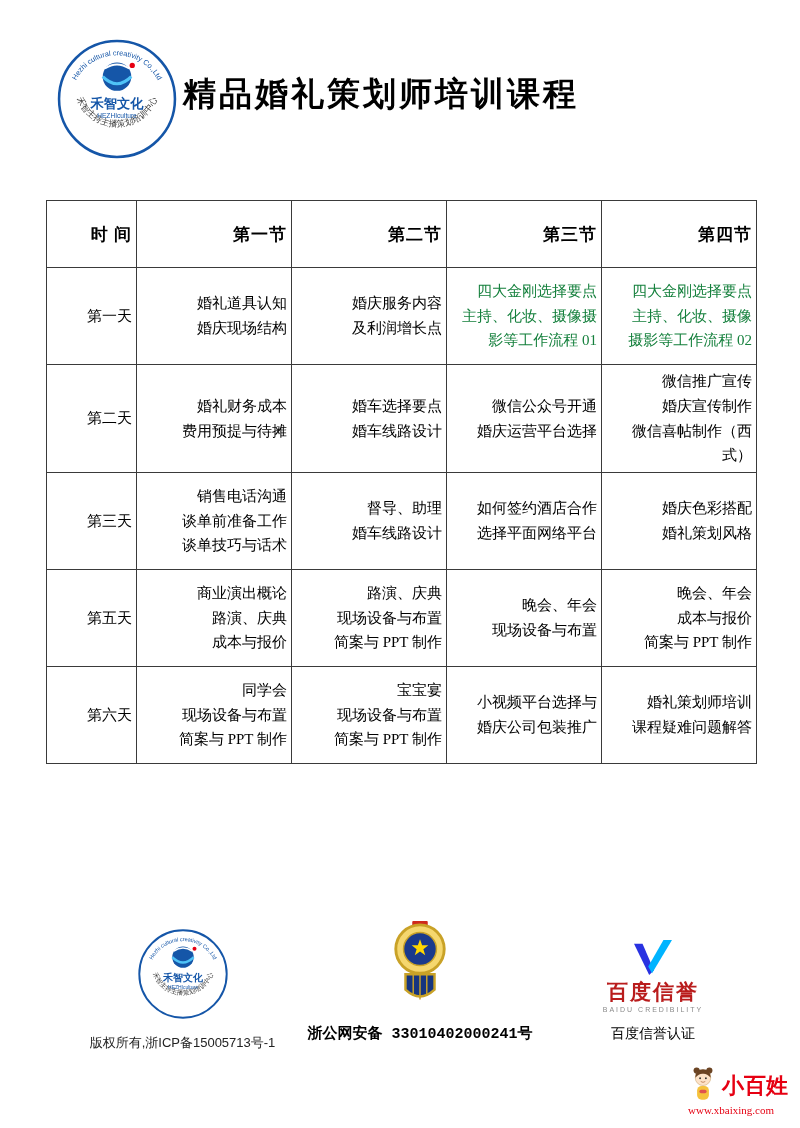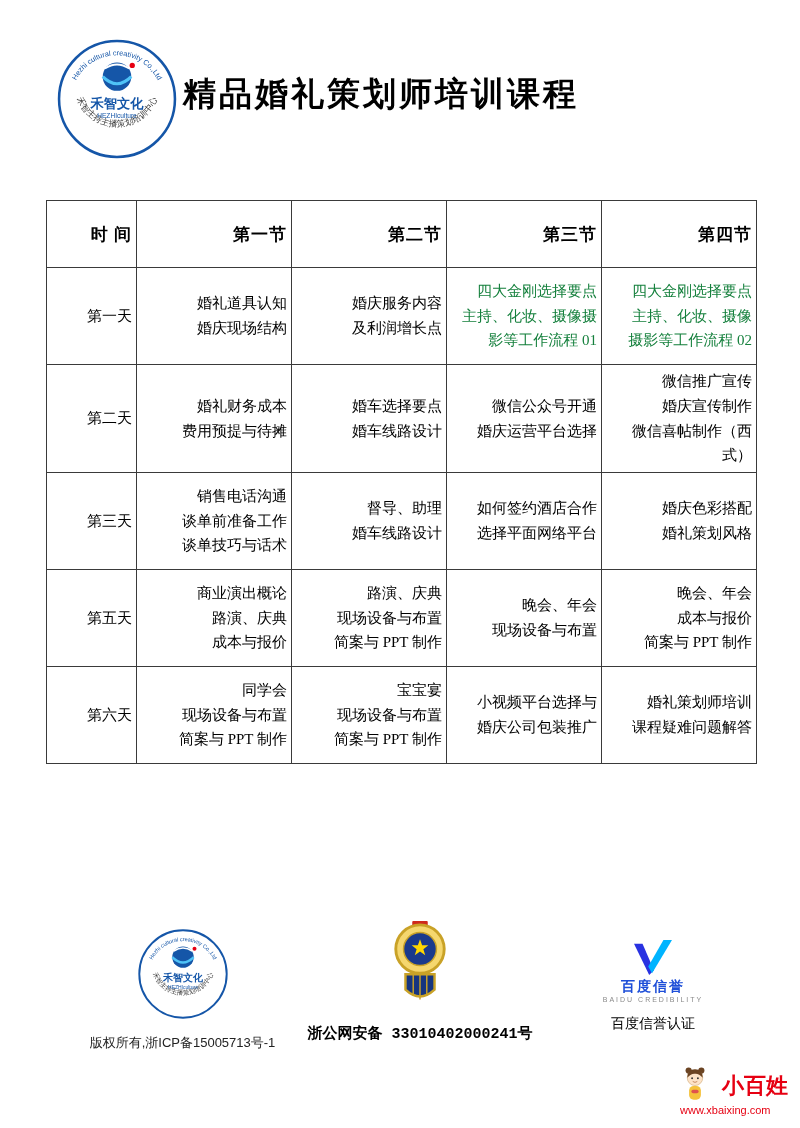--- a/index.html
+++ b/index.html
@@ -24,31 +24,31 @@
   .footer-left{position:absolute;left:80px;top:928px;width:205px;text-align:center;}
   .footer-left .logo-small{width:92px;height:92px;}
   .icp-text{font-size:13px;margin-top:10px;font-family:"Liberation Sans",sans-serif;color:#222;}
 
   .footer-center{position:absolute;left:295px;top:920px;width:250px;text-align:center;}
   .police-badge{width:72px;height:92px;}
   .police-text{font-size:15px;font-weight:bold;margin-top:8px;font-family:Liberation Mono, monospace;}
 
   .footer-right{position:absolute;left:578px;top:938px;width:150px;text-align:center;}
   .baidu-icon{width:42px;height:38px;display:block;margin:0 auto;}
-  .baidu-name{font-size:14px;font-weight:bold;color:#1d4ed8;letter-spacing:2px;
+  .baidu-name{font-size:21px;font-weight:bold;color:#b91c1c;letter-spacing:2px;
               font-family:Liberation Serif, serif;margin-top:2px;}
   .baidu-sub{font-size:7px;color:#8a8a8a;letter-spacing:2px;font-family:"Liberation Sans",sans-serif;}
   .baidu-cert{font-size:14px;margin-top:12px;font-family:"Liberation Sans",sans-serif;}
 
   
   .watermark{position:absolute;right:12px;bottom:12px;text-align:left;}
-  .wm-row{display:flex;align-items:center;gap:12px;}
+  .wm-row{display:flex;align-items:center;gap:4px;}
   .mascot-icon{width:30px;height:40px;}
   .wm-name{color:#e60012;font-size:22px;font-weight:bold;font-family:"Liberation Sans",sans-serif;}
-  .wm-url{color:#e60012;font-size:11px;font-family:Liberation Sans, sans-serif;margin-top:-2px;}
+  .wm-url{color:#e60012;font-size:11px;font-family:Liberation Serif, serif;margin-top:-2px;}
   .hidden-defs{position:absolute;width:0;height:0;overflow:hidden;}
 </style>
 </head>
 <body>
 
 <div class="page">
 
   <svg class="hidden-defs" aria-hidden="true">
     <symbol id="hezhi-logo-sym" viewBox="0 0 120 120">
       <circle cx="60" cy="60" r="57" fill="#ffffff" stroke="#1556a8" stroke-width="2.5"></circle>

